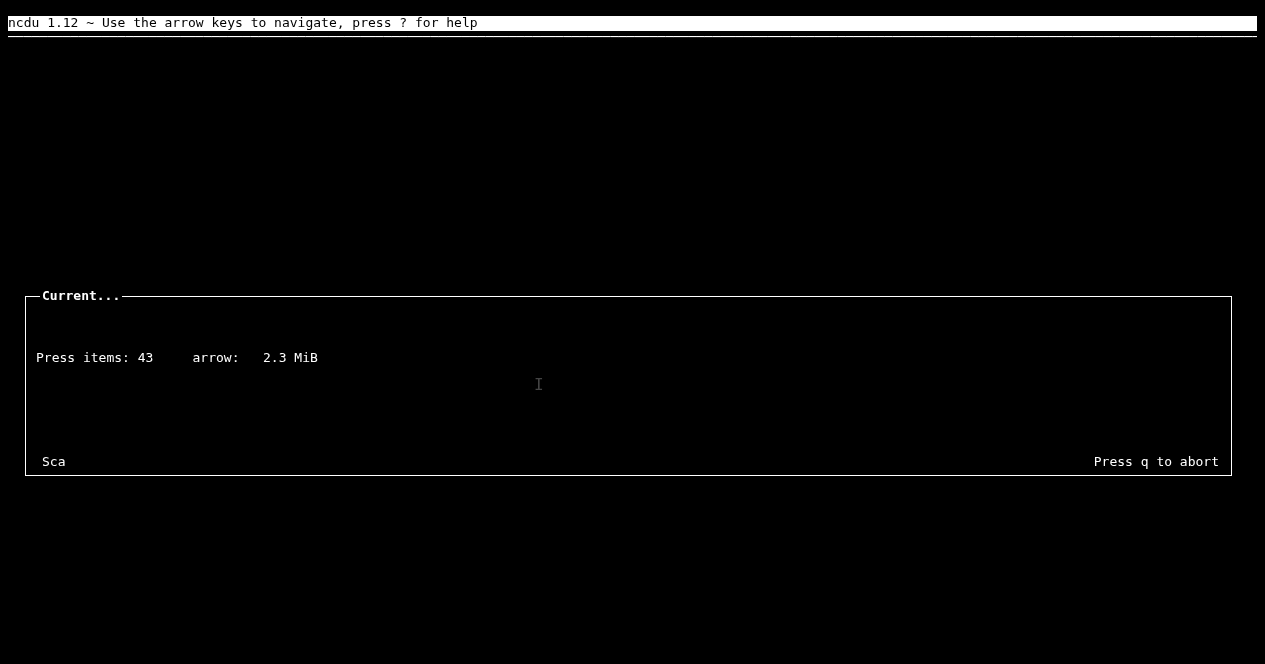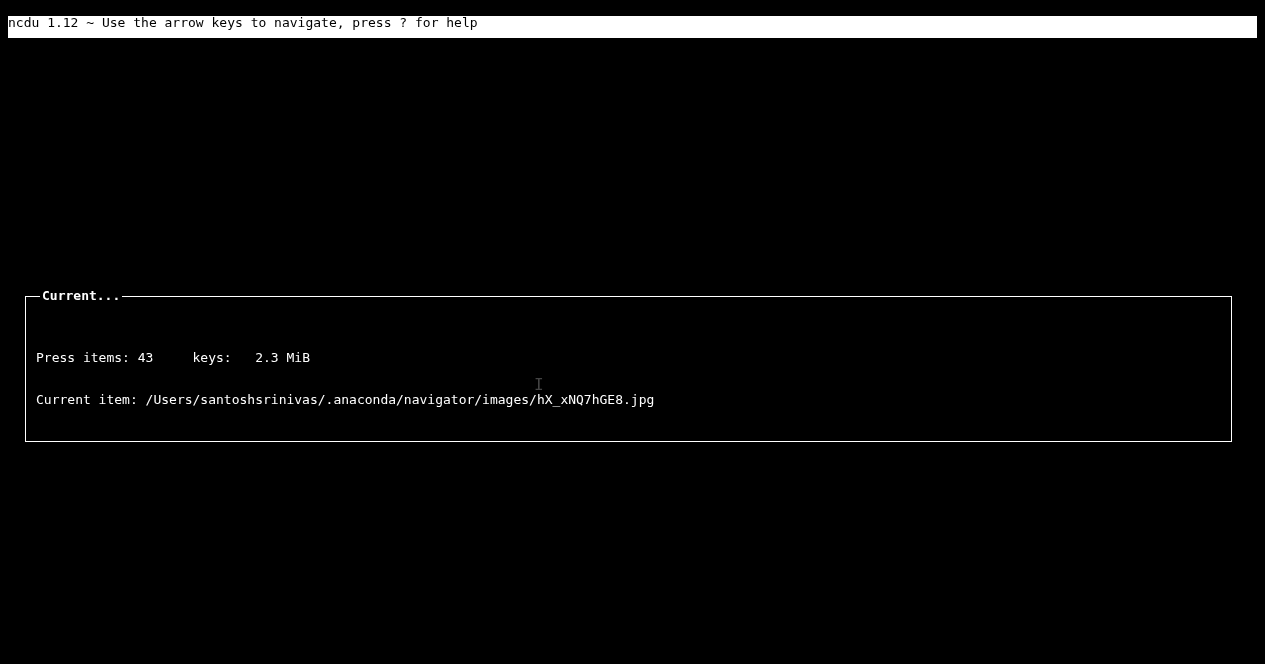--- a/index.html
+++ b/index.html
@@ -19,21 +19,21 @@
       position: relative;
     }
     .header-bar {
       position: absolute;
       top: 16px;
       left: 8px;
       right: 8px;
       background: #fff;
       color: #000;
       padding: 0;
-      height: 22px;
+      height: 15px;
       white-space: pre;
     }
     .divider-line {
       position: absolute;
       top: 30px;
       left: 8px;
       right: 8px;
       height: 14px;
       color: #fff;
       overflow: hidden;
@@ -81,18 +81,21 @@
 </head>
 <body>
 
 <div class="header-bar">ncdu 1.12 ~ Use the arrow keys to navigate, press ? for help</div>
 
 <div class="divider-line">───────────────────────────────────────────────────────────────────────────────────────────────────────────────────────────────────────────────────────────────────────────────────────────────────────────────────────────────────────────────────────────────────────</div>
 
 <div class="scan-box">
   <div class="scan-box-title">Current...</div>
   <div class="scan-box-content">
-    <div class="scan-box-line"><span>Press items:</span> <span>43</span>     <span>keys:</span>   <span>2.3 MiB</span></div>
-    <div class="scan-box-line"><span>Current item:</span> <span>/Users/santoshsrinivas/.anaconda/navigator/images/hX_xNQ7hGE8.jpg</span></div>
+    <div class="scan-box-line"><span>Press items:</span> <span>43</span>     <span>arrow:</span>   <span>2.3 MiB</span></div>
+  </div>
+  <div class="scan-box-footer">
+    <span>Sca</span>
+    <span>Press q to abort</span>
   </div>
 </div>
 
 <div class="cursor">I</div>
 
 </body></html>

